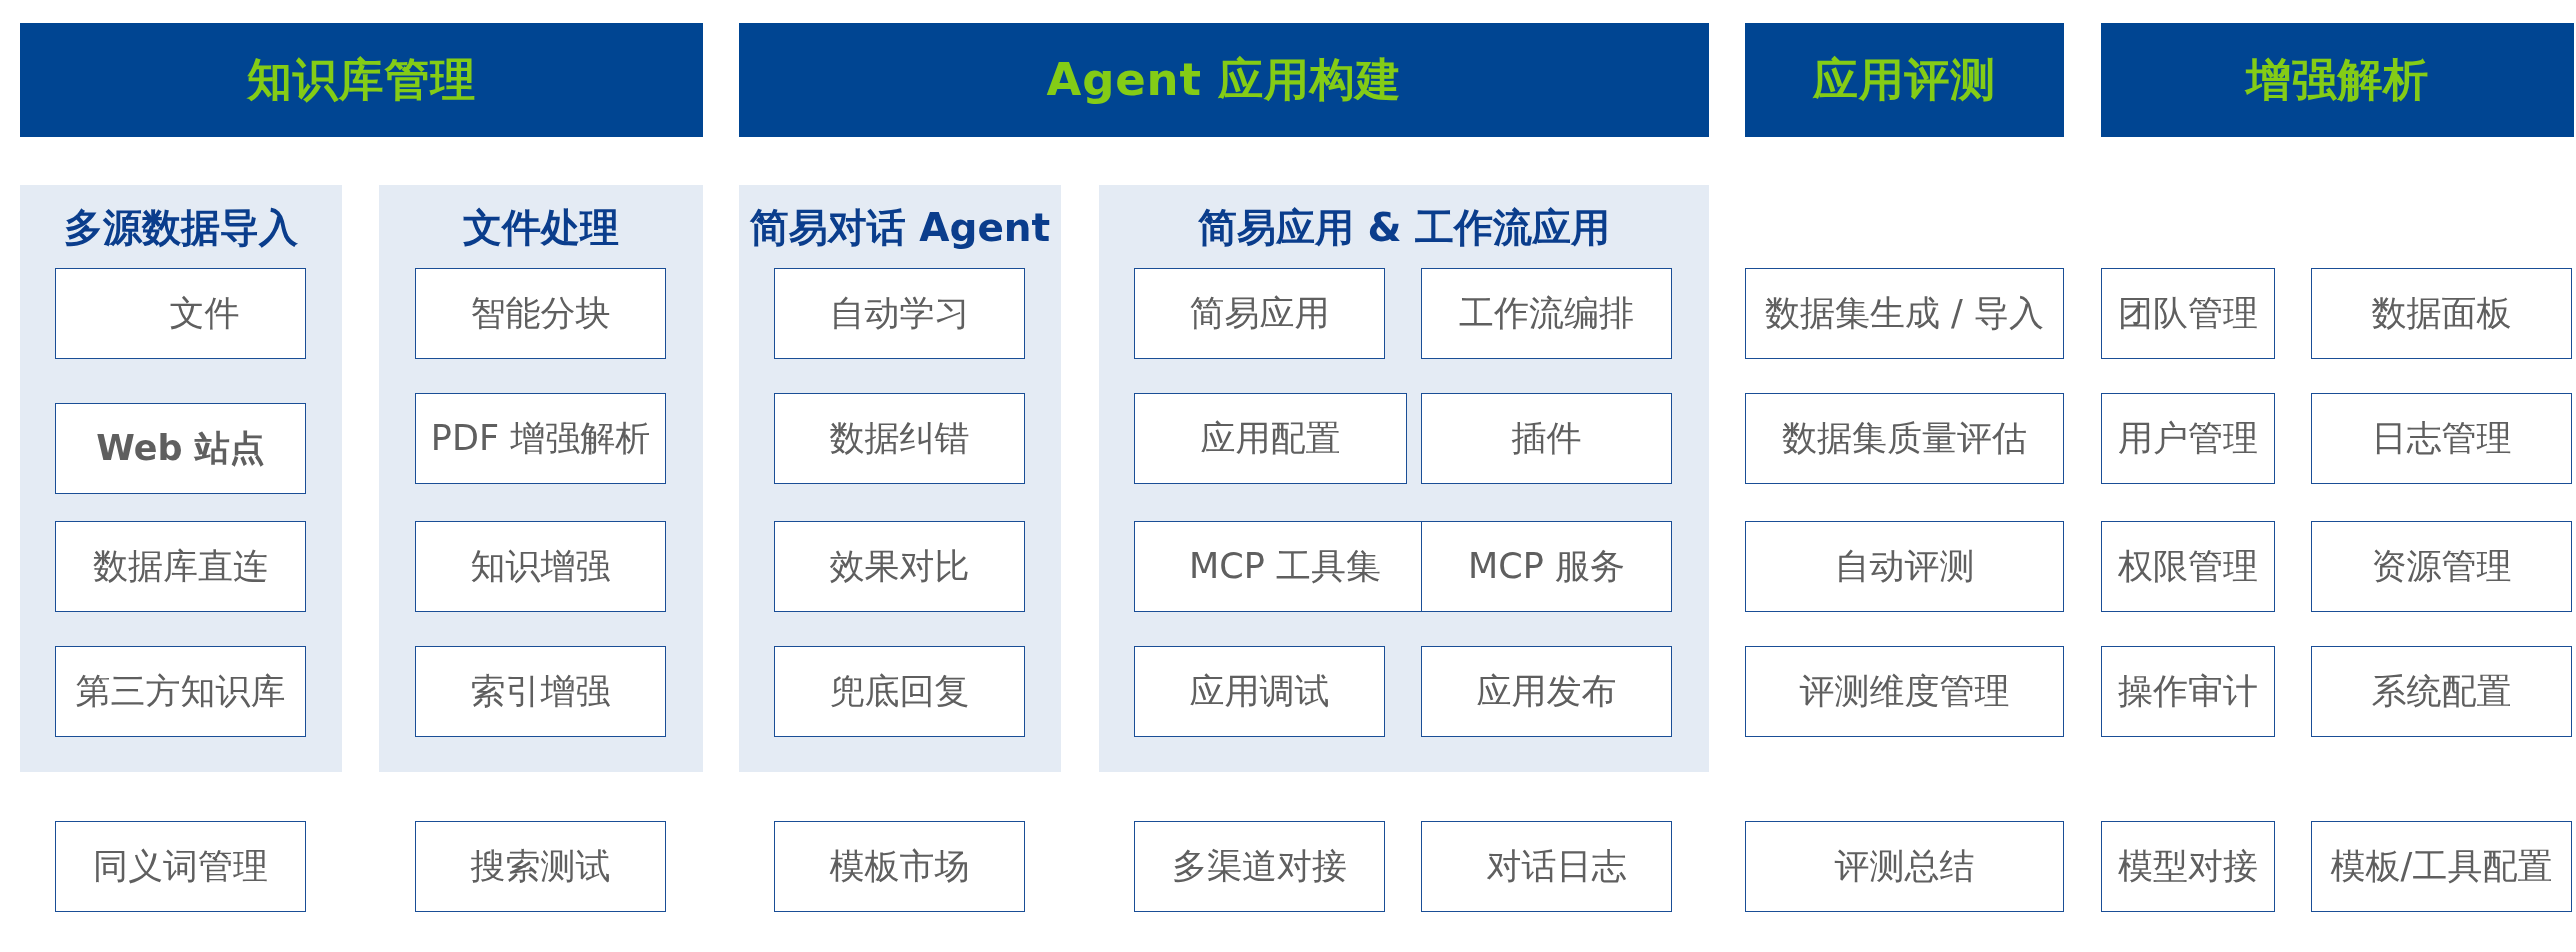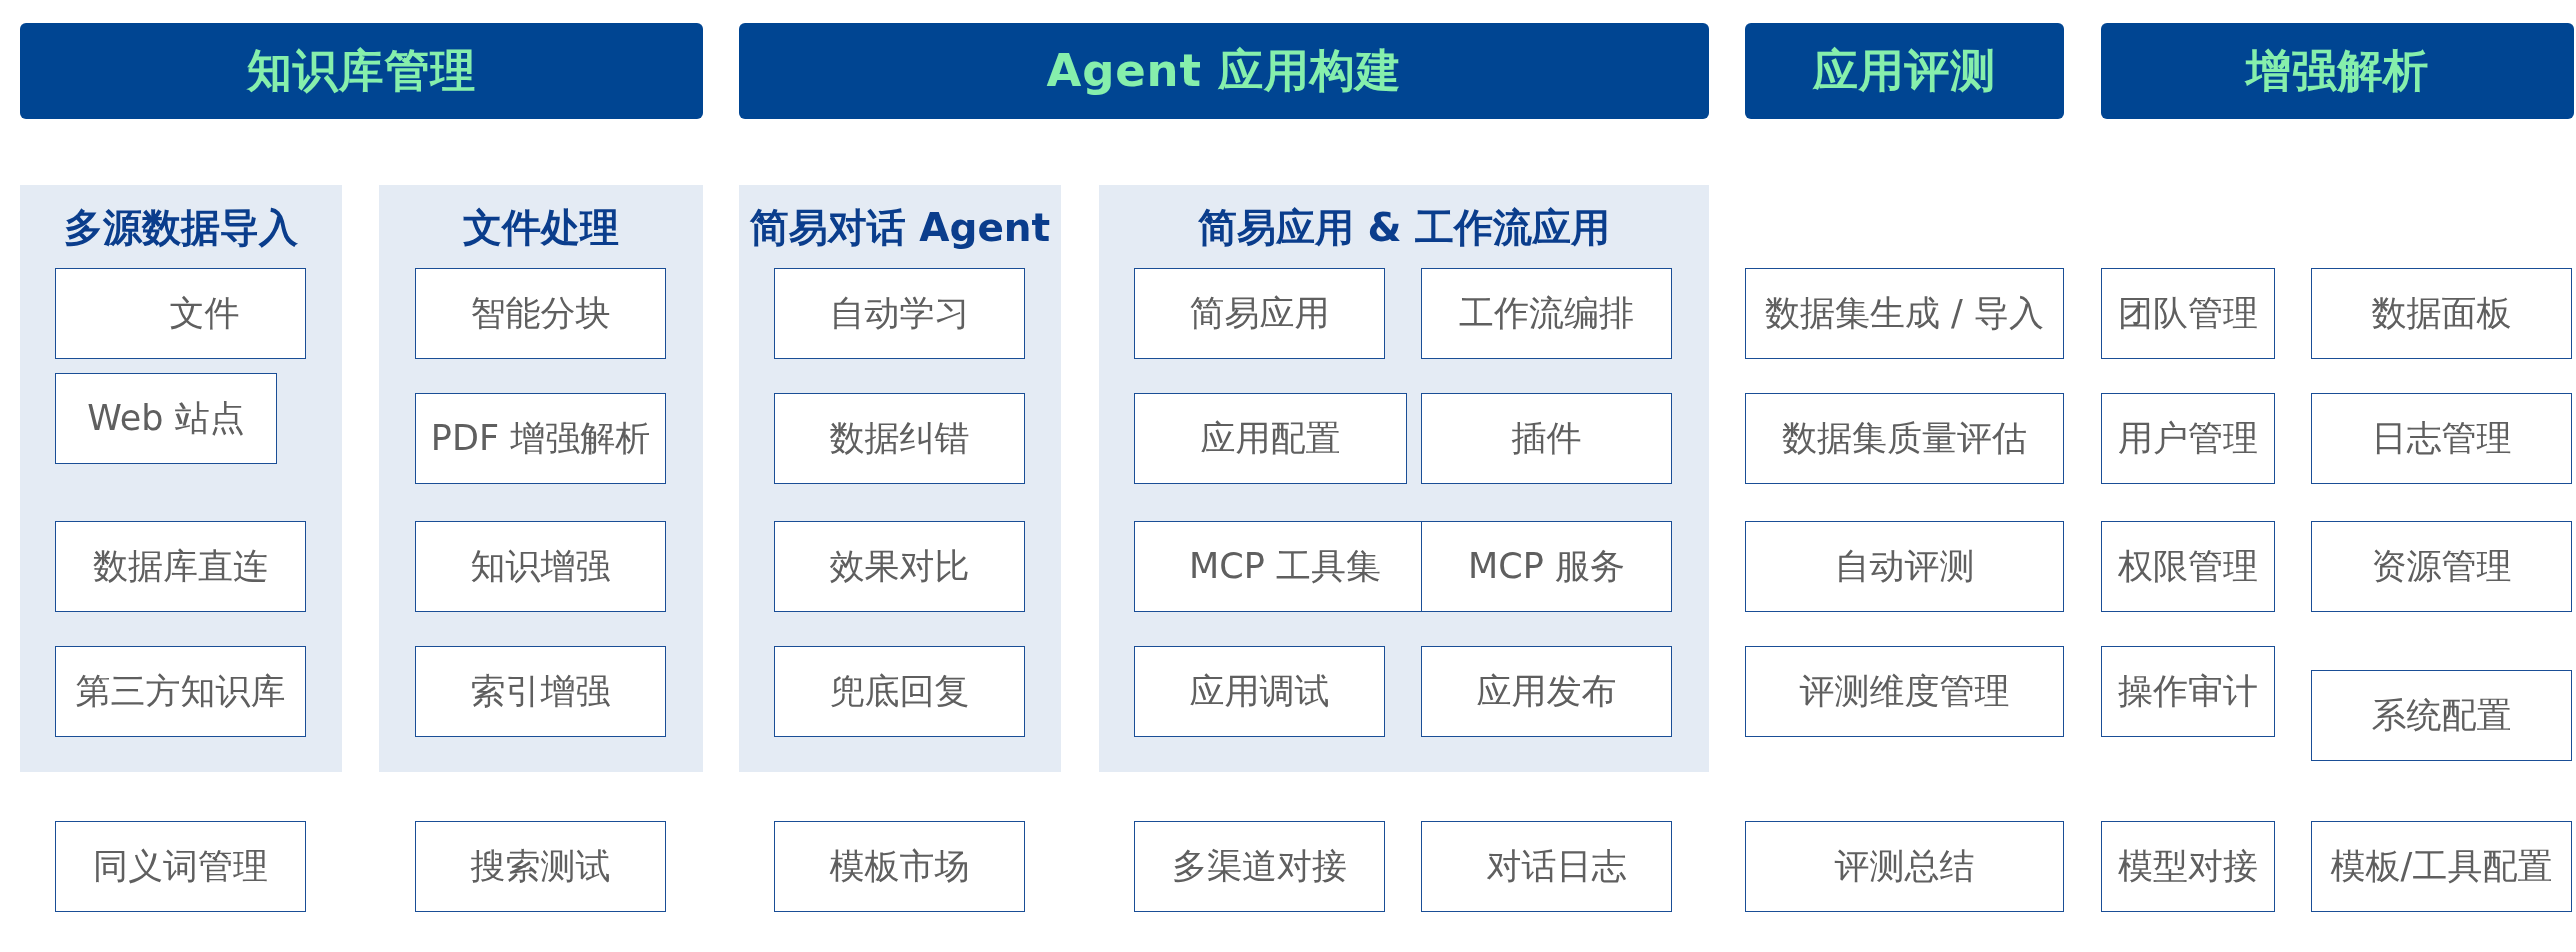--- a/index.html
+++ b/index.html
@@ -1,20 +1,20 @@
 <!DOCTYPE html>
 <html style="font-size:13.2px"><head>
 <meta charset="utf-8">
 <style>
   html, body { margin:0; padding:0; background:#ffffff; }
   body { width:2576px; height:952px; position:relative; overflow:hidden;
          font-family:"DejaVu Sans","Liberation Sans",sans-serif; }
-  .hdr { position:absolute; top:23px; height:96px; background:#004592; color:#86efac;
+  .hdr { position:absolute; top:23px; height:114px; background:#004592; color:#84cc16;
          display:flex; align-items:center; justify-content:center;
-         font-size:45px; font-weight:bold; letter-spacing:0.8px;border-radius:6px; }
+         font-size:45px; font-weight:bold; letter-spacing:0.8px; }
   .panel { position:absolute; top:185px; height:587px; background:#e4ebf4; }
   .sec-title { position:absolute; top:205px; height:46px; display:flex; align-items:center;
                justify-content:center; color:#0a3d8c; font-size:39px; font-weight:bold; white-space:nowrap; }
   .box { position:absolute; height:91px; background:#ffffff; border:1.7px solid #1a4e96;
          box-sizing:border-box; display:flex; align-items:center; justify-content:center;
          color:#5f5f5f; font-size:35px; white-space:nowrap; overflow:hidden; }
 </style>
 </head>
 <body>
 
@@ -27,21 +27,21 @@
 <div class="panel" style="left:379px;width:324px;"></div>
 <div class="panel" style="left:739px;width:322px;"></div>
 <div class="panel" style="left:1099px;width:610px;"></div>
 
 <div class="sec-title" style="left:20px;width:322px;">多源数据导入</div>
 <div class="sec-title" style="left:379px;width:324px;">文件处理</div>
 <div class="sec-title" style="left:739px;width:322px;">简易对话 Agent</div>
 <div class="sec-title" style="left:1099px;width:610px;">简易应用 &amp; 工作流应用</div>
 
 <div class="box" style="left:55px;top:268px;width:251px;padding-left:48px;">文件</div>
-<div class="box" style="left:55px;top:373px;width:222px;">Web 站点</div>
+<div class="box" style="left:55px;top:403px;width:251px;font-weight:bold;">Web 站点</div>
 <div class="box" style="left:55px;top:521px;width:251px;">数据库直连</div>
 <div class="box" style="left:55px;top:646px;width:251px;">第三方知识库</div>
 <div class="box" style="left:55px;top:821px;width:251px;">同义词管理</div>
 
 <div class="box" style="left:415px;top:268px;width:251px;">智能分块</div>
 <div class="box" style="left:415px;top:393px;width:251px;">PDF 增强解析</div>
 <div class="box" style="left:415px;top:521px;width:251px;">知识增强</div>
 <div class="box" style="left:415px;top:646px;width:251px;">索引增强</div>
 <div class="box" style="left:415px;top:821px;width:251px;">搜索测试</div>
 
@@ -71,15 +71,15 @@
 
 <div class="box" style="left:2101px;top:268px;width:174px;">团队管理</div>
 <div class="box" style="left:2101px;top:393px;width:174px;">用户管理</div>
 <div class="box" style="left:2101px;top:521px;width:174px;">权限管理</div>
 <div class="box" style="left:2101px;top:646px;width:174px;">操作审计</div>
 <div class="box" style="left:2101px;top:821px;width:174px;">模型对接</div>
 
 <div class="box" style="left:2311px;top:268px;width:261px;">数据面板</div>
 <div class="box" style="left:2311px;top:393px;width:261px;">日志管理</div>
 <div class="box" style="left:2311px;top:521px;width:261px;">资源管理</div>
-<div class="box" style="left:2311px;top:646px;width:261px;margin-top:24px;">系统配置</div>
+<div class="box" style="left:2311px;top:646px;width:261px;">系统配置</div>
 <div class="box" style="left:2311px;top:821px;width:261px;">模板/工具配置</div>
 
 
 </body></html>

